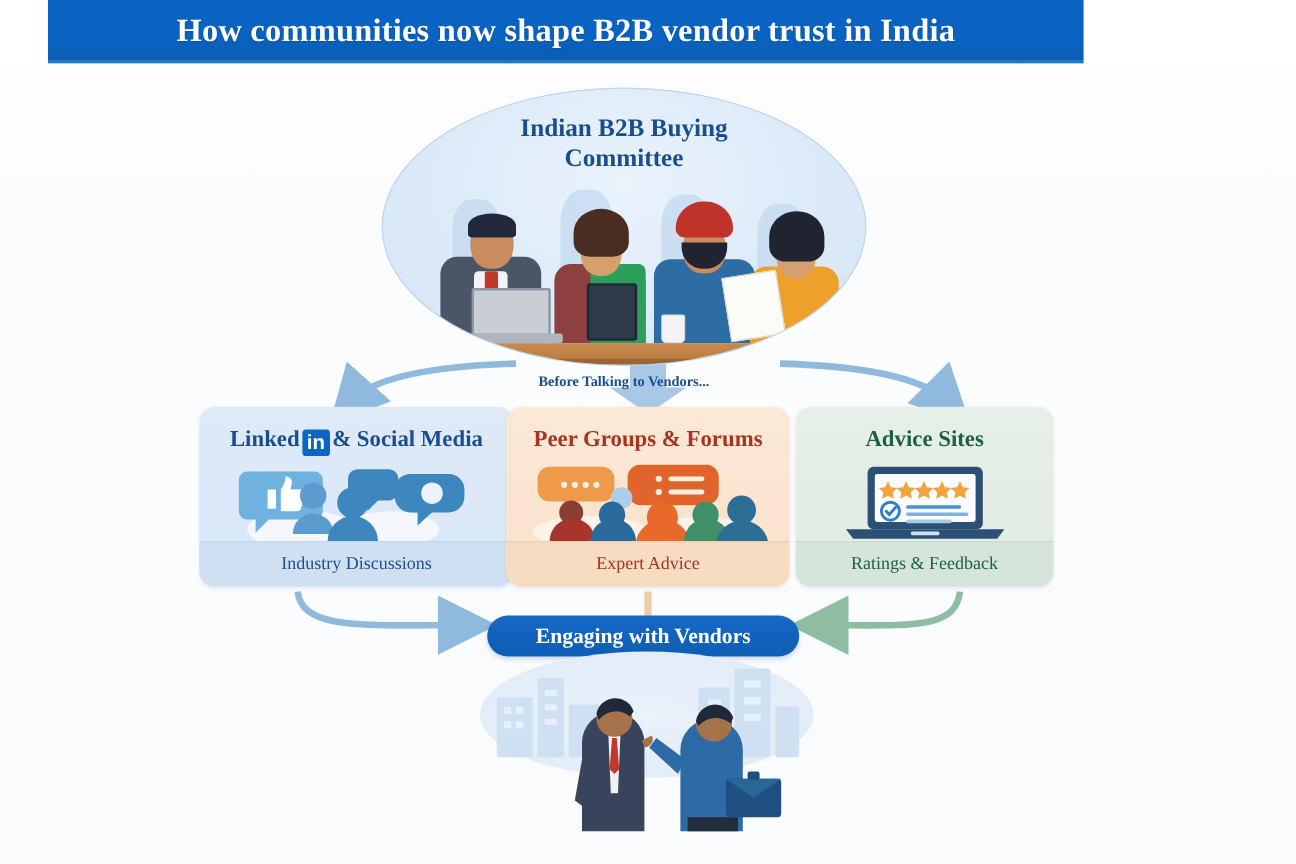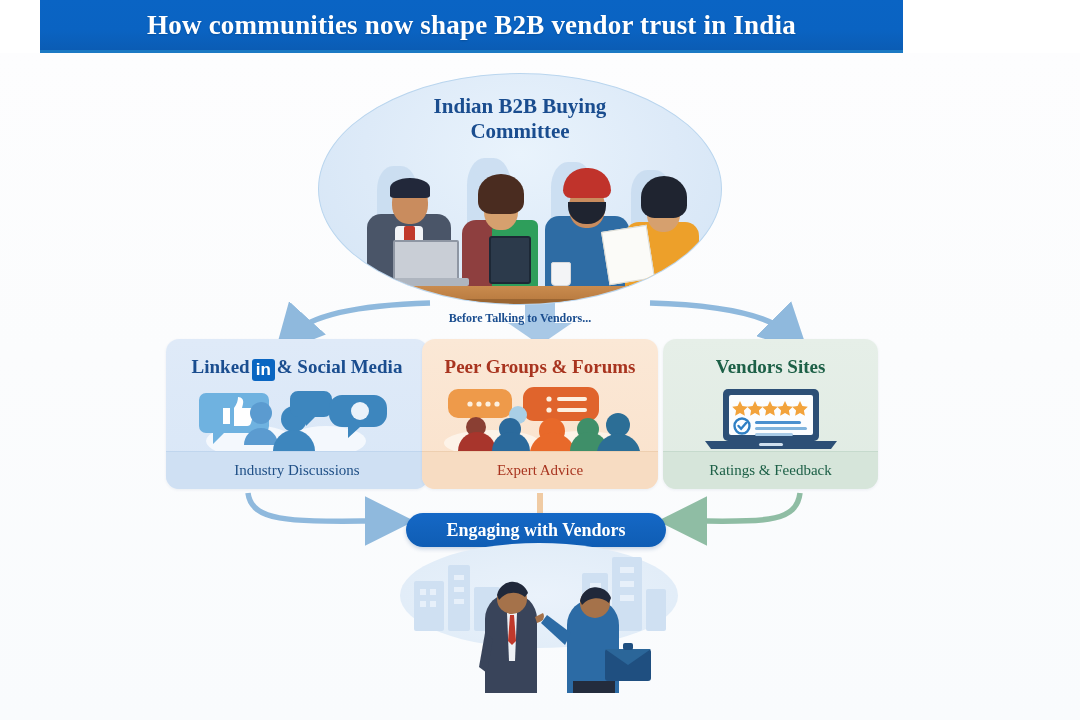--- a/index.html
+++ b/index.html
@@ -299,21 +299,21 @@
         <circle cx="166" cy="42" r="11" fill="#3f8f69"></circle>
         <path d="M148,64 a19,19 0 0 1 38,0 z" fill="#3f8f69"></path>
         <circle cx="196" cy="38" r="12" fill="#2c6e96"></circle>
         <path d="M175,64 a22,22 0 0 1 43,0 z" fill="#2c6e96"></path>
       </svg>
     </div>
     <div class="card-footer">Expert Advice</div>
   </div>
 
   <div class="card" id="card-reviews">
-    <div class="card-title">Vendors Sites</div>
+    <div class="card-title">Advice Sites</div>
     <div class="card-art">
       <svg viewBox="0 0 215 64" width="215" height="64">
         <rect x="60" y="2" width="96" height="52" rx="5" fill="#2c4f76"></rect>
         <rect x="66" y="8" width="84" height="40" rx="2" fill="#fbfdff"></rect>
 
         <g fill="#f2a33c">
           <path d="M77,14 l2.4,5 5.4,.7 -3.9,3.7 1,5.3 -4.9,-2.6 -4.9,2.6 1,-5.3 -3.9,-3.7 5.4,-.7 z"></path>
           <path d="M92,14 l2.4,5 5.4,.7 -3.9,3.7 1,5.3 -4.9,-2.6 -4.9,2.6 1,-5.3 -3.9,-3.7 5.4,-.7 z"></path>
           <path d="M107,14 l2.4,5 5.4,.7 -3.9,3.7 1,5.3 -4.9,-2.6 -4.9,2.6 1,-5.3 -3.9,-3.7 5.4,-.7 z"></path>
           <path d="M122,14 l2.4,5 5.4,.7 -3.9,3.7 1,5.3 -4.9,-2.6 -4.9,2.6 1,-5.3 -3.9,-3.7 5.4,-.7 z"></path>

